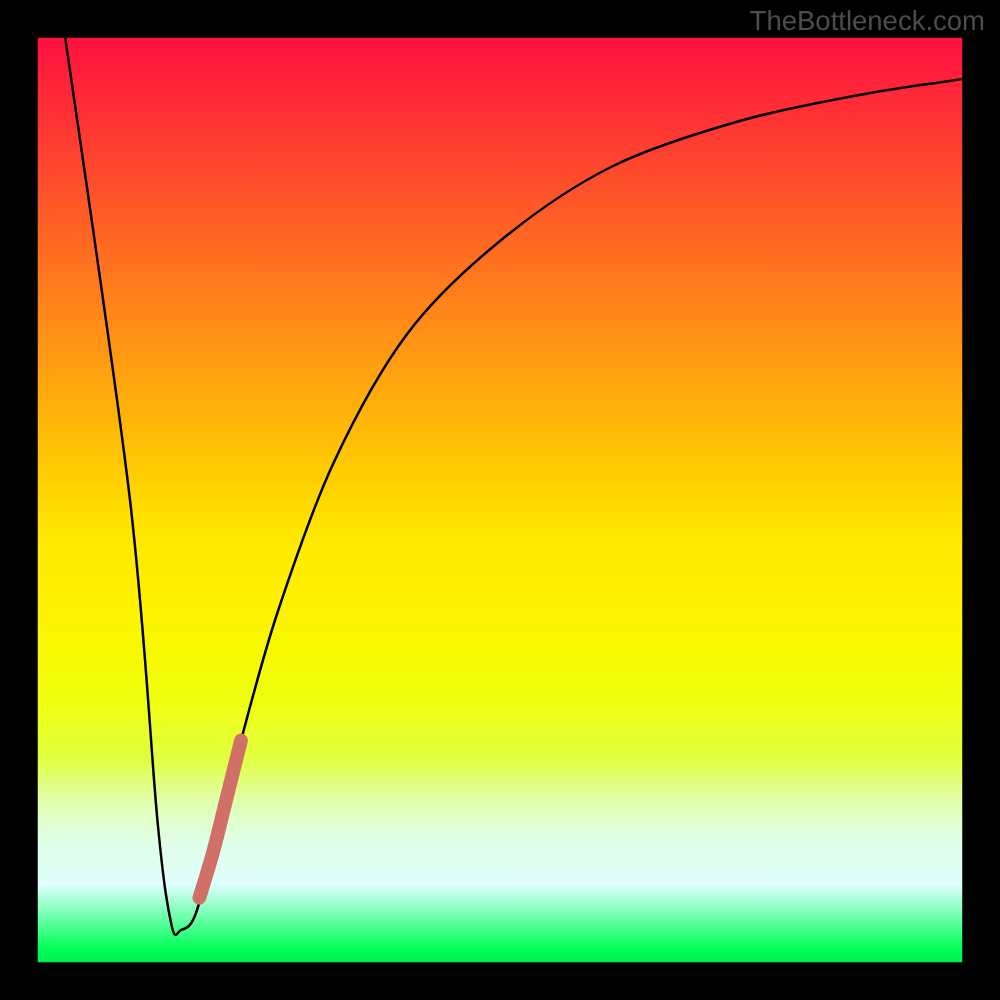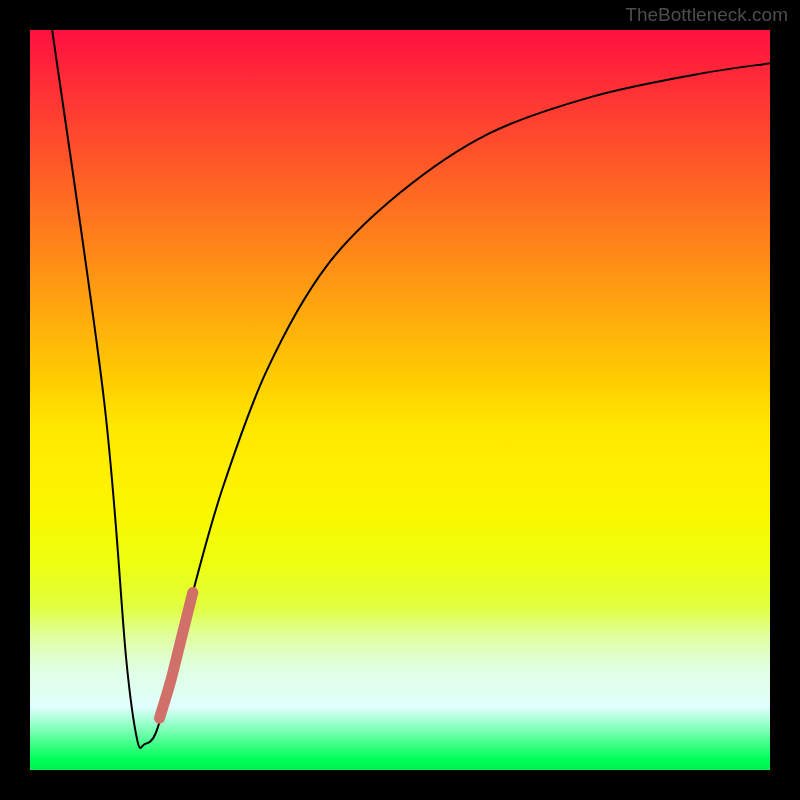--- a/index.html
+++ b/index.html
@@ -12,21 +12,21 @@
     position: relative;
     width: 800px;
     height: 800px;
     background: #000000;
   }
   .watermark {
     position: absolute;
     top: 4px;
     right: 12px;
     color: #4d4d4d;
-    font-size: 19px;
+    font-size: 22px;
     font-family: Arial, sans-serif;
     z-index: 10;
   }
   .plot-area {
     position: absolute;
     left: 30px;
     top: 30px;
     width: 740px;
     height: 740px;
     overflow: hidden;

